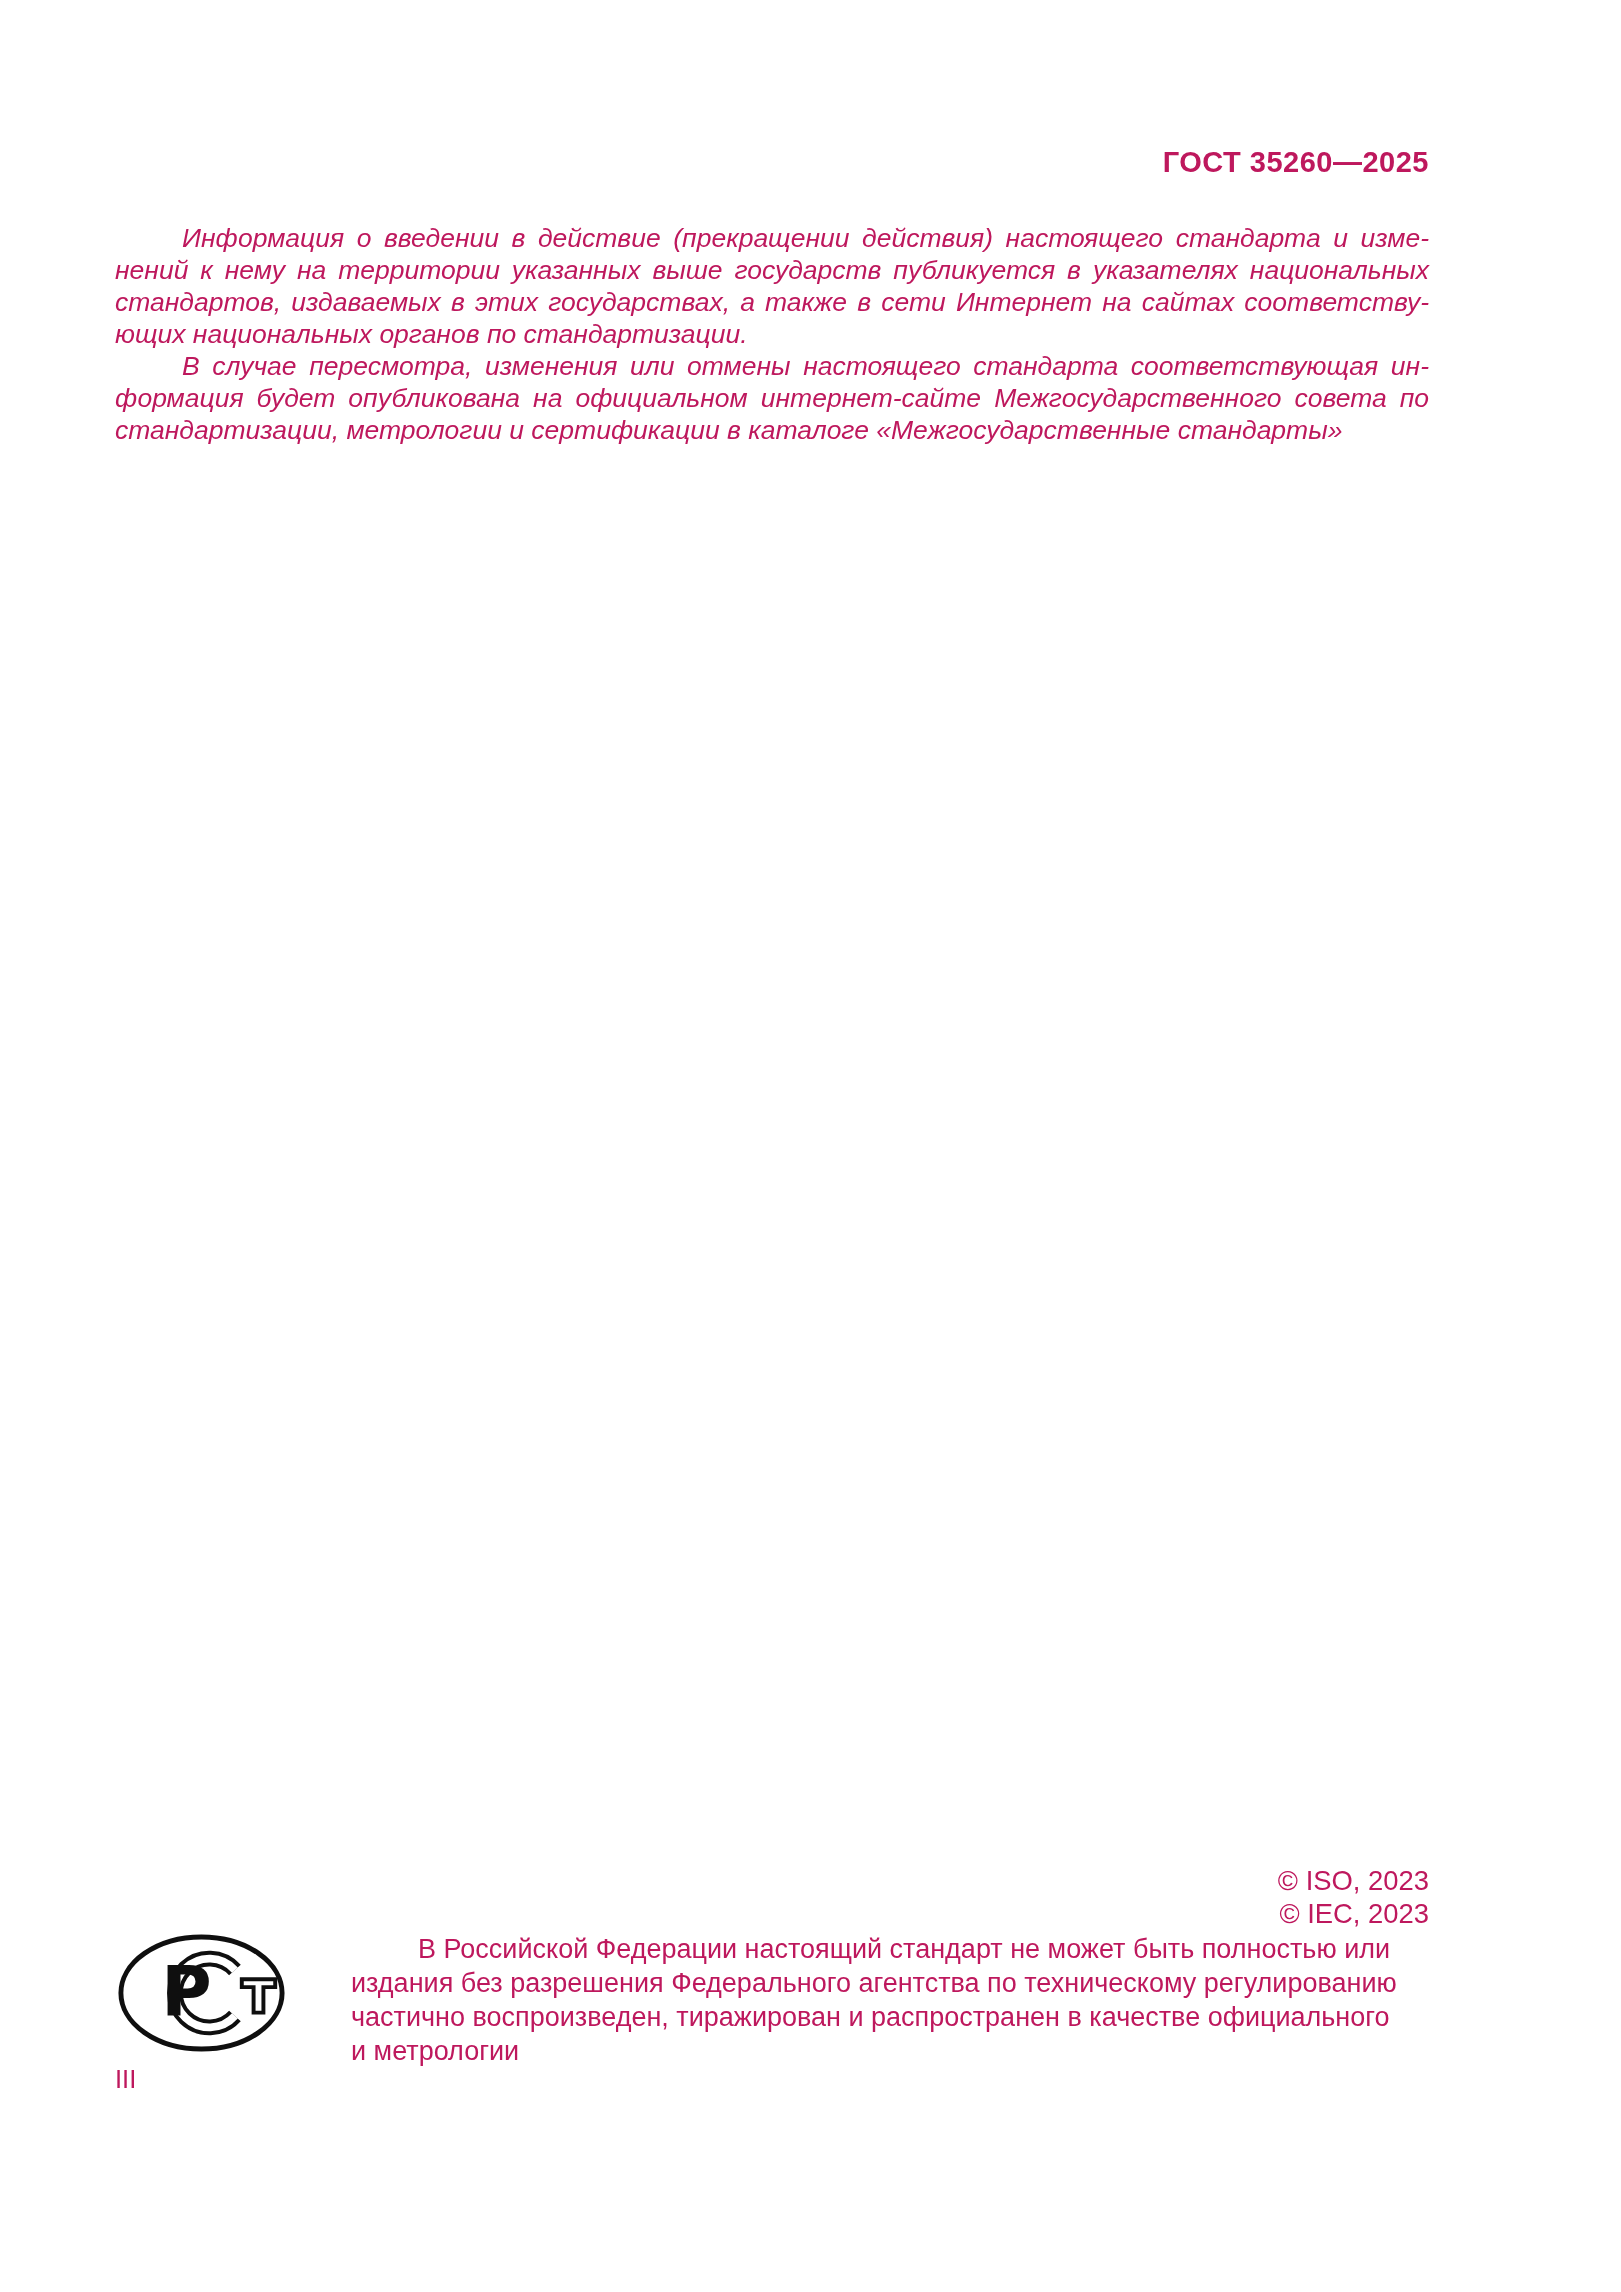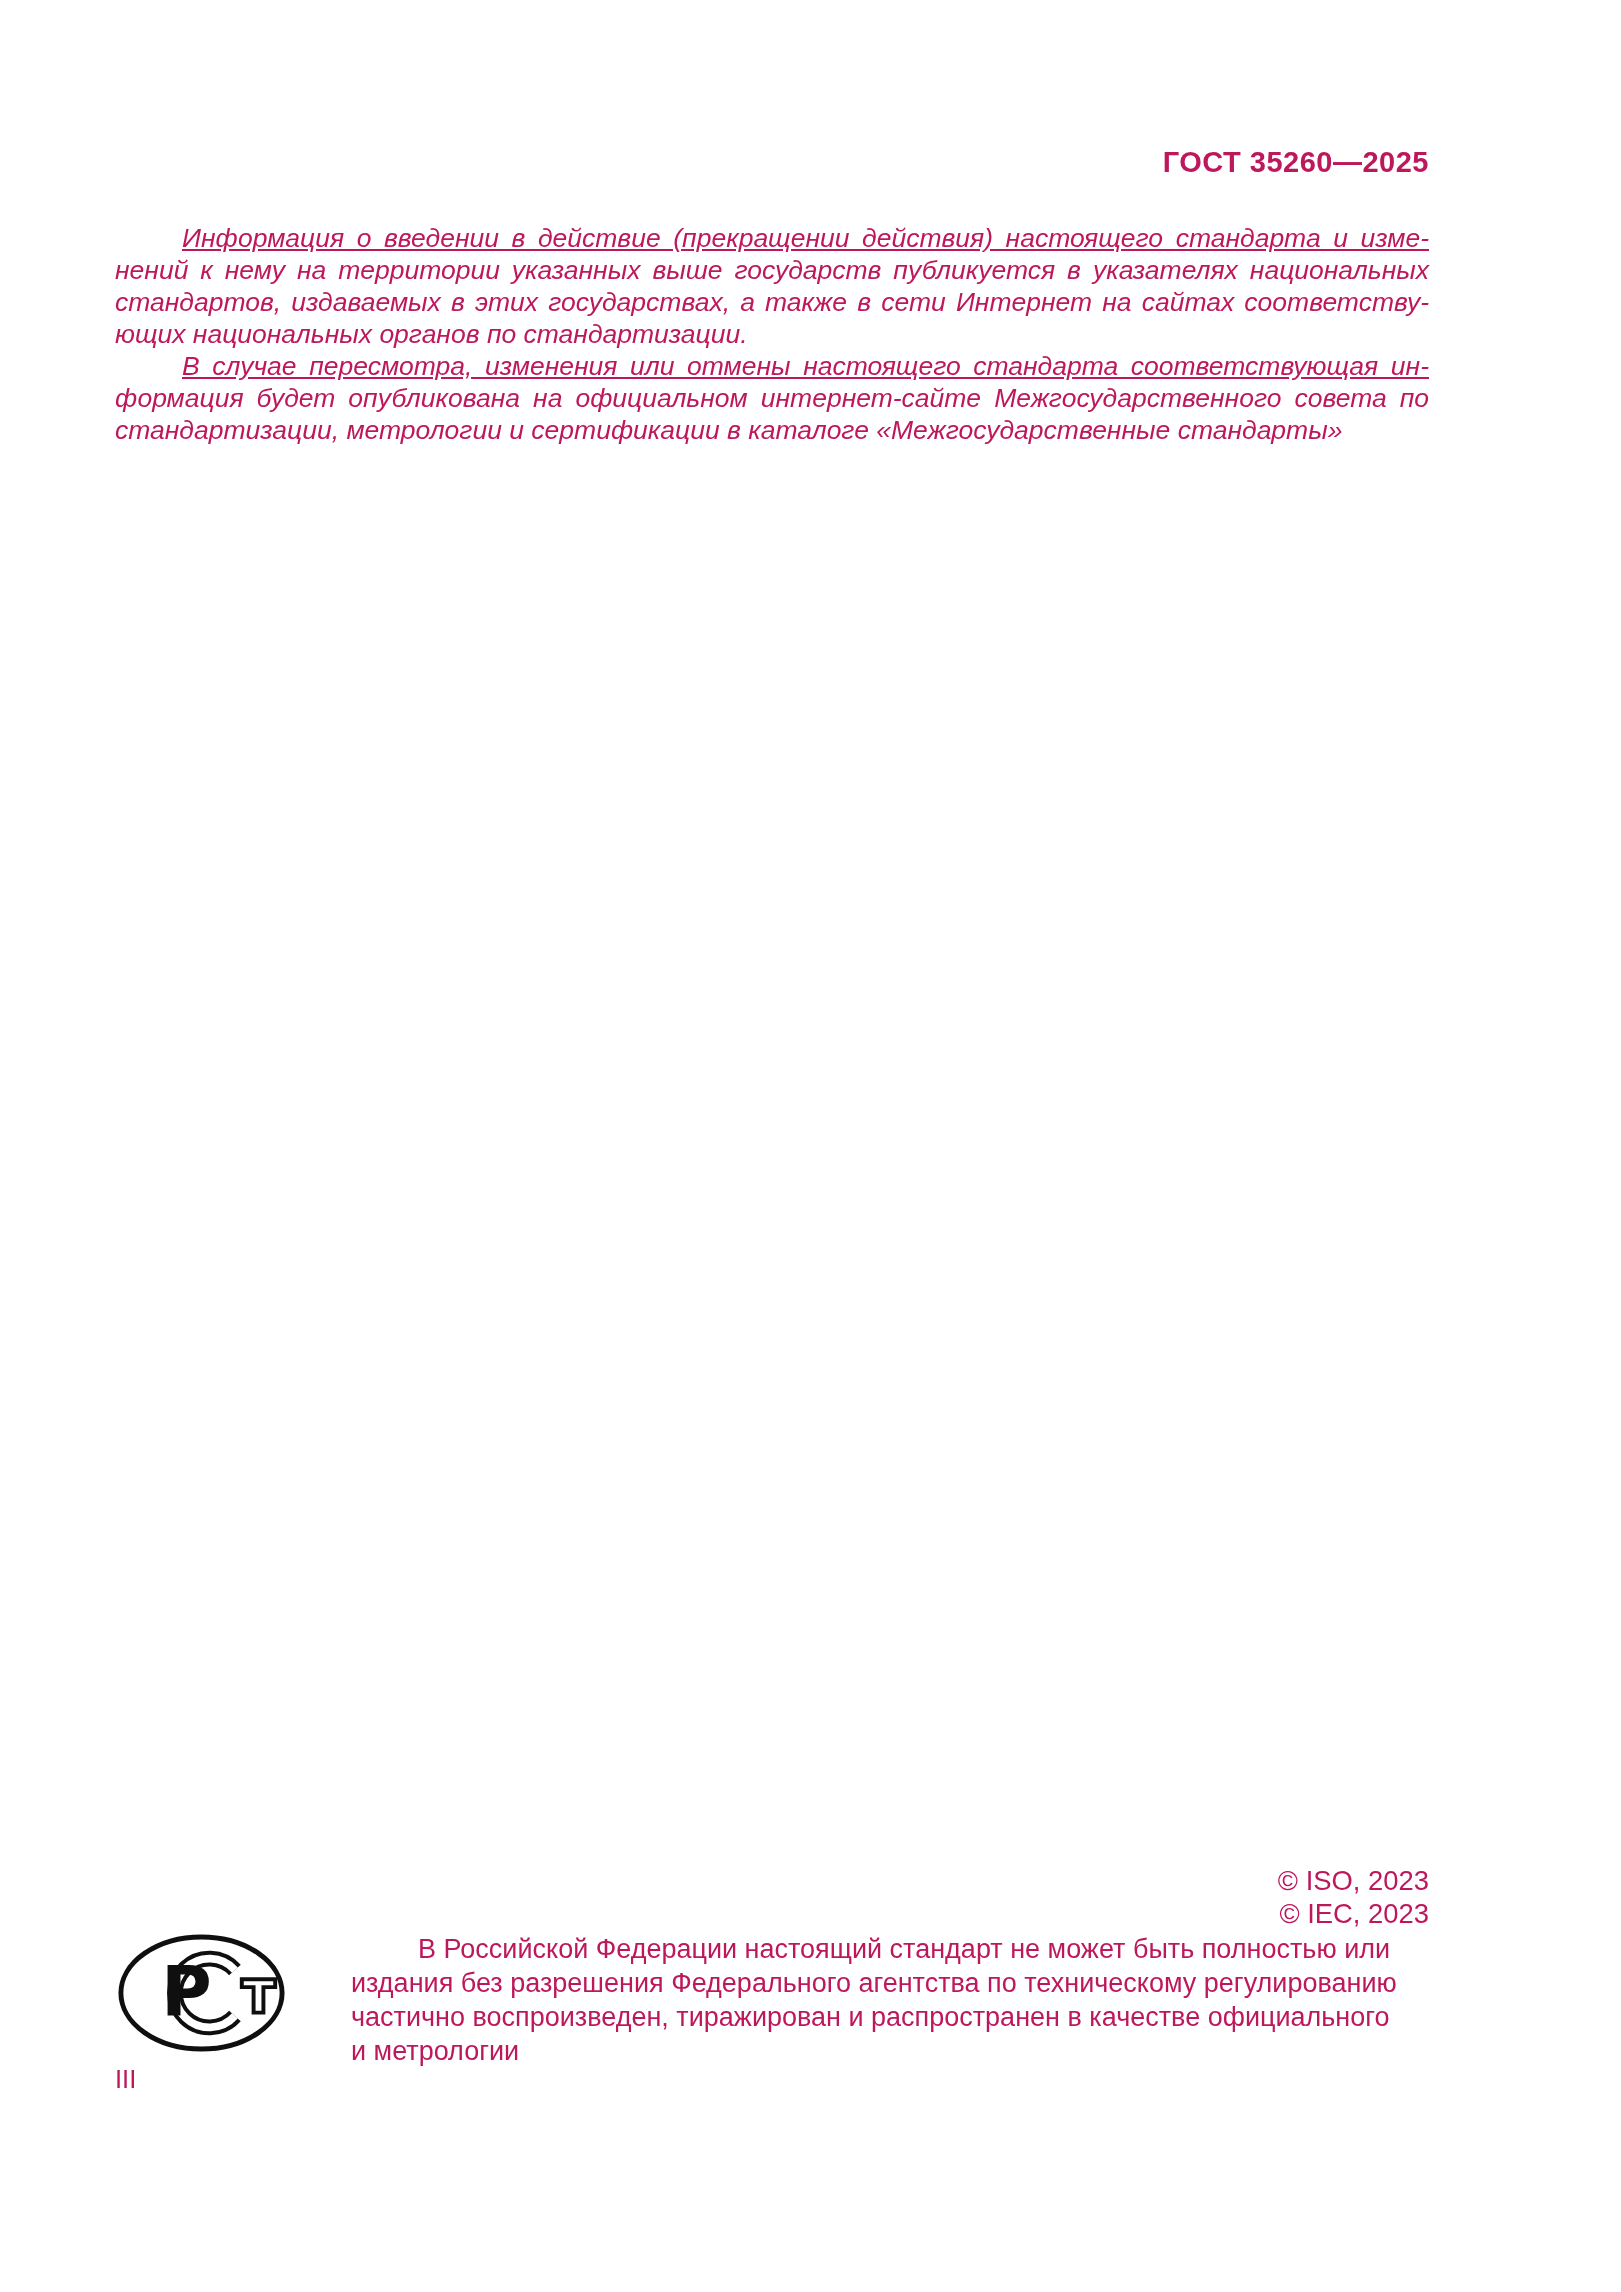--- a/index.html
+++ b/index.html
@@ -26,21 +26,21 @@
   .intro {
     position: absolute;
     top: 222px;
     left: 115px;
     width: 1314px;
     font-style: italic;
     font-size: 26.5px;
     line-height: 32px;
   }
   .iline.jfull { text-align: justify; text-align-last: justify; }
-  .iline.indent { text-indent: 67px; text-decoration: underline; }
+  .iline.indent { text-indent: 67px; }
   .copyright {
     position: absolute;
     top: 1864px;
     left: 115px;
     width: 1314px;
     text-align: right;
     font-size: 27.4px;
     line-height: 33px;
   }
   .cline { white-space: nowrap; }

